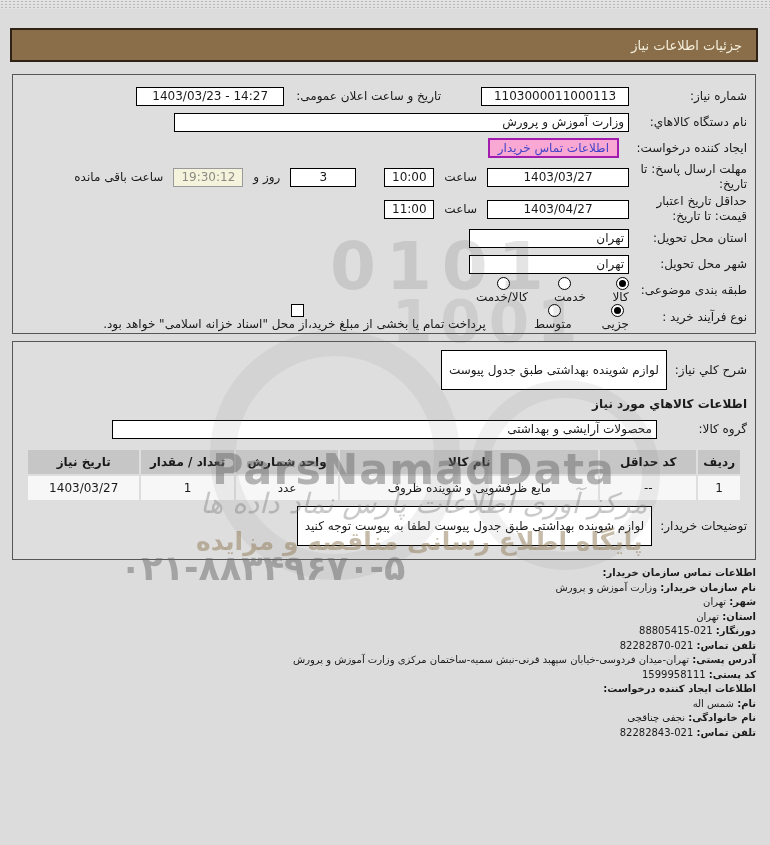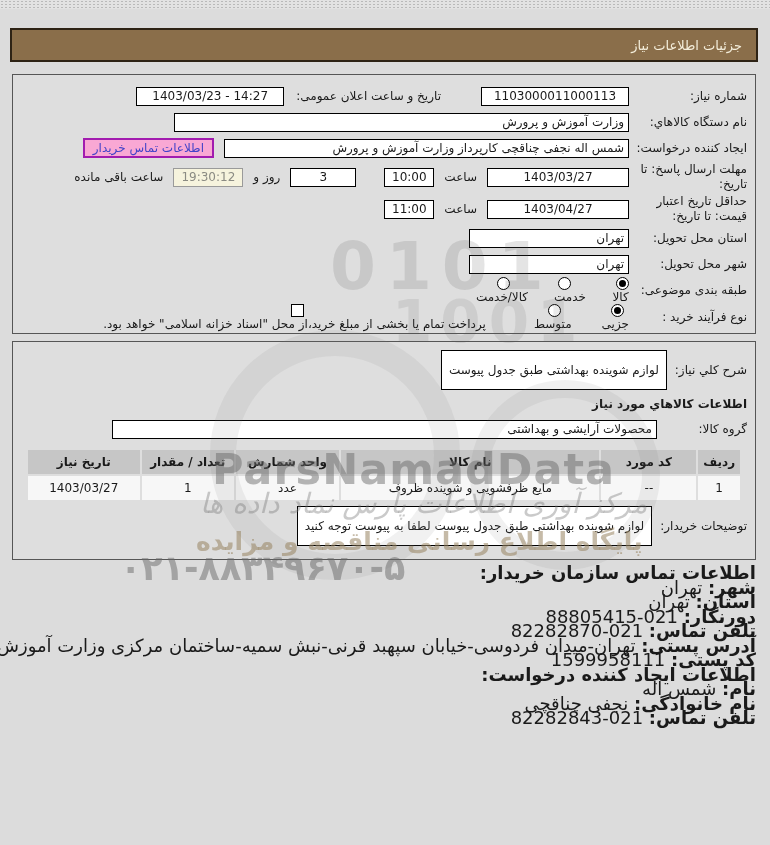--- a/index.html
+++ b/index.html
@@ -94,21 +94,21 @@
     padding:5px 4px; text-align:center;
   }
   table.goods td {
     background:#f7f7f7; padding:5px 4px; text-align:center; font-size:12px;
   }
   .col-row{width:42px;} .col-code{width:106px;} .col-name{width:296px;}
   .col-unit{width:112px;} .col-qty{width:102px;} .col-date{width:118px;}
 
   .contact-block {
     position:absolute; top:566px; right:14px; width:742px;
-    direction:rtl; text-align:right; line-height:14.5px; font-size:18px;
+    direction:rtl; text-align:right; line-height:14.5px; font-size:10px;
   }
   .contact-line { white-space:nowrap; }
   .contact-line .lab { font-weight:bold; }
 
   .wm { position:absolute; pointer-events:none; z-index:9; white-space:nowrap; }
   .wm-digits1 { top:228px; left:330px; font-size:66px; font-weight:bold;
     color:rgba(90,90,90,0.16); letter-spacing:10px; }
   .wm-digits2 { top:288px; left:392px; font-size:58px; font-weight:bold;
     color:rgba(90,90,90,0.13); letter-spacing:8px; }
   .wm-circle { border-radius:50%; border:26px solid rgba(120,120,120,0.10); }
@@ -143,21 +143,20 @@
       <div class="ibox w148 center ltr" style="margin-right:8px;">1403/03/23 - 14:27</div>
     </div>
 
     <div class="frow">
       <div class="flabel">نام دستگاه کالاهاي:</div>
       <div class="ibox w455">وزارت آموزش و پرورش</div>
     </div>
 
     <div class="frow">
       <div class="flabel">ایجاد کننده درخواست:</div>
-      <div class="ibox w405">شمس اله نجفی چناقچی کارپرداز وزارت آموزش و پرورش</div>
       <span class="contact-link">اطلاعات تماس خریدار</span>
     </div>
 
     <div class="frow" style="min-height:32px;">
       <div class="flabel">مهلت ارسال پاسخ: تا تاریخ:</div>
       <div class="ibox w142 center ltr">1403/03/27</div>
       <span class="mid-label">ساعت</span>
       <div class="ibox w70 center ltr">10:00</div>
       <div class="ibox w66 center gapR28">3</div>
       <span class="mid-label">روز و</span>
@@ -227,21 +226,21 @@
 
     <div class="frow">
       <span class="blabel flabel" style="width:90px;flex:0 0 90px;">گروه کالا:</span>
       <div class="ibox w545">محصولات آرایشی و بهداشتی</div>
     </div>
 
     <table class="goods">
       <thead>
         <tr>
           <th class="col-row">ردیف</th>
-          <th class="col-code">کد مورد</th>
+          <th class="col-code">کد حداقل</th>
           <th class="col-name">نام کالا</th>
           <th class="col-unit">واحد شمارش</th>
           <th class="col-qty">تعداد / مقدار</th>
           <th class="col-date">تاریخ نیاز</th>
         </tr>
       </thead>
       <tbody>
         <tr>
           <td>1</td>
           <td>--</td>
@@ -255,20 +254,21 @@
 
     <div class="frow">
       <span class="blabel" style="margin-left:8px;">توضیحات خریدار:</span>
       <span class="boxed-text">لوازم شوینده بهداشتی طبق جدول پیوست لطفا به پیوست توجه کنید</span>
     </div>
 
   </div>
 
   <div class="contact-block">
     <div class="contact-line"><span class="lab">اطلاعات تماس سازمان خریدار:</span></div>
+    <div class="contact-line"><span class="lab">نام سازمان خریدار:</span> <span>وزارت آموزش و پرورش</span></div>
     <div class="contact-line"><span class="lab">شهر:</span> <span>تهران</span></div>
     <div class="contact-line"><span class="lab">استان:</span> <span>تهران</span></div>
     <div class="contact-line"><span class="lab">دورنگار:</span> <span class="ltr">88805415-021</span></div>
     <div class="contact-line"><span class="lab">تلفن تماس:</span> <span class="ltr">82282870-021</span></div>
     <div class="contact-line"><span class="lab">آدرس پستی:</span> <span>تهران-میدان فردوسی-خیابان سپهبد قرنی-نبش سمیه-ساختمان مرکزی وزارت آموزش و پرورش</span></div>
     <div class="contact-line"><span class="lab">کد پستی:</span> <span class="ltr">1599958111</span></div>
     <div class="contact-line"><span class="lab">اطلاعات ایجاد کننده درخواست:</span></div>
     <div class="contact-line"><span class="lab">نام:</span> <span>شمس اله</span></div>
     <div class="contact-line"><span class="lab">نام خانوادگی:</span> <span>نجفی چناقچی</span></div>
     <div class="contact-line"><span class="lab">تلفن تماس:</span> <span class="ltr">82282843-021</span></div>

